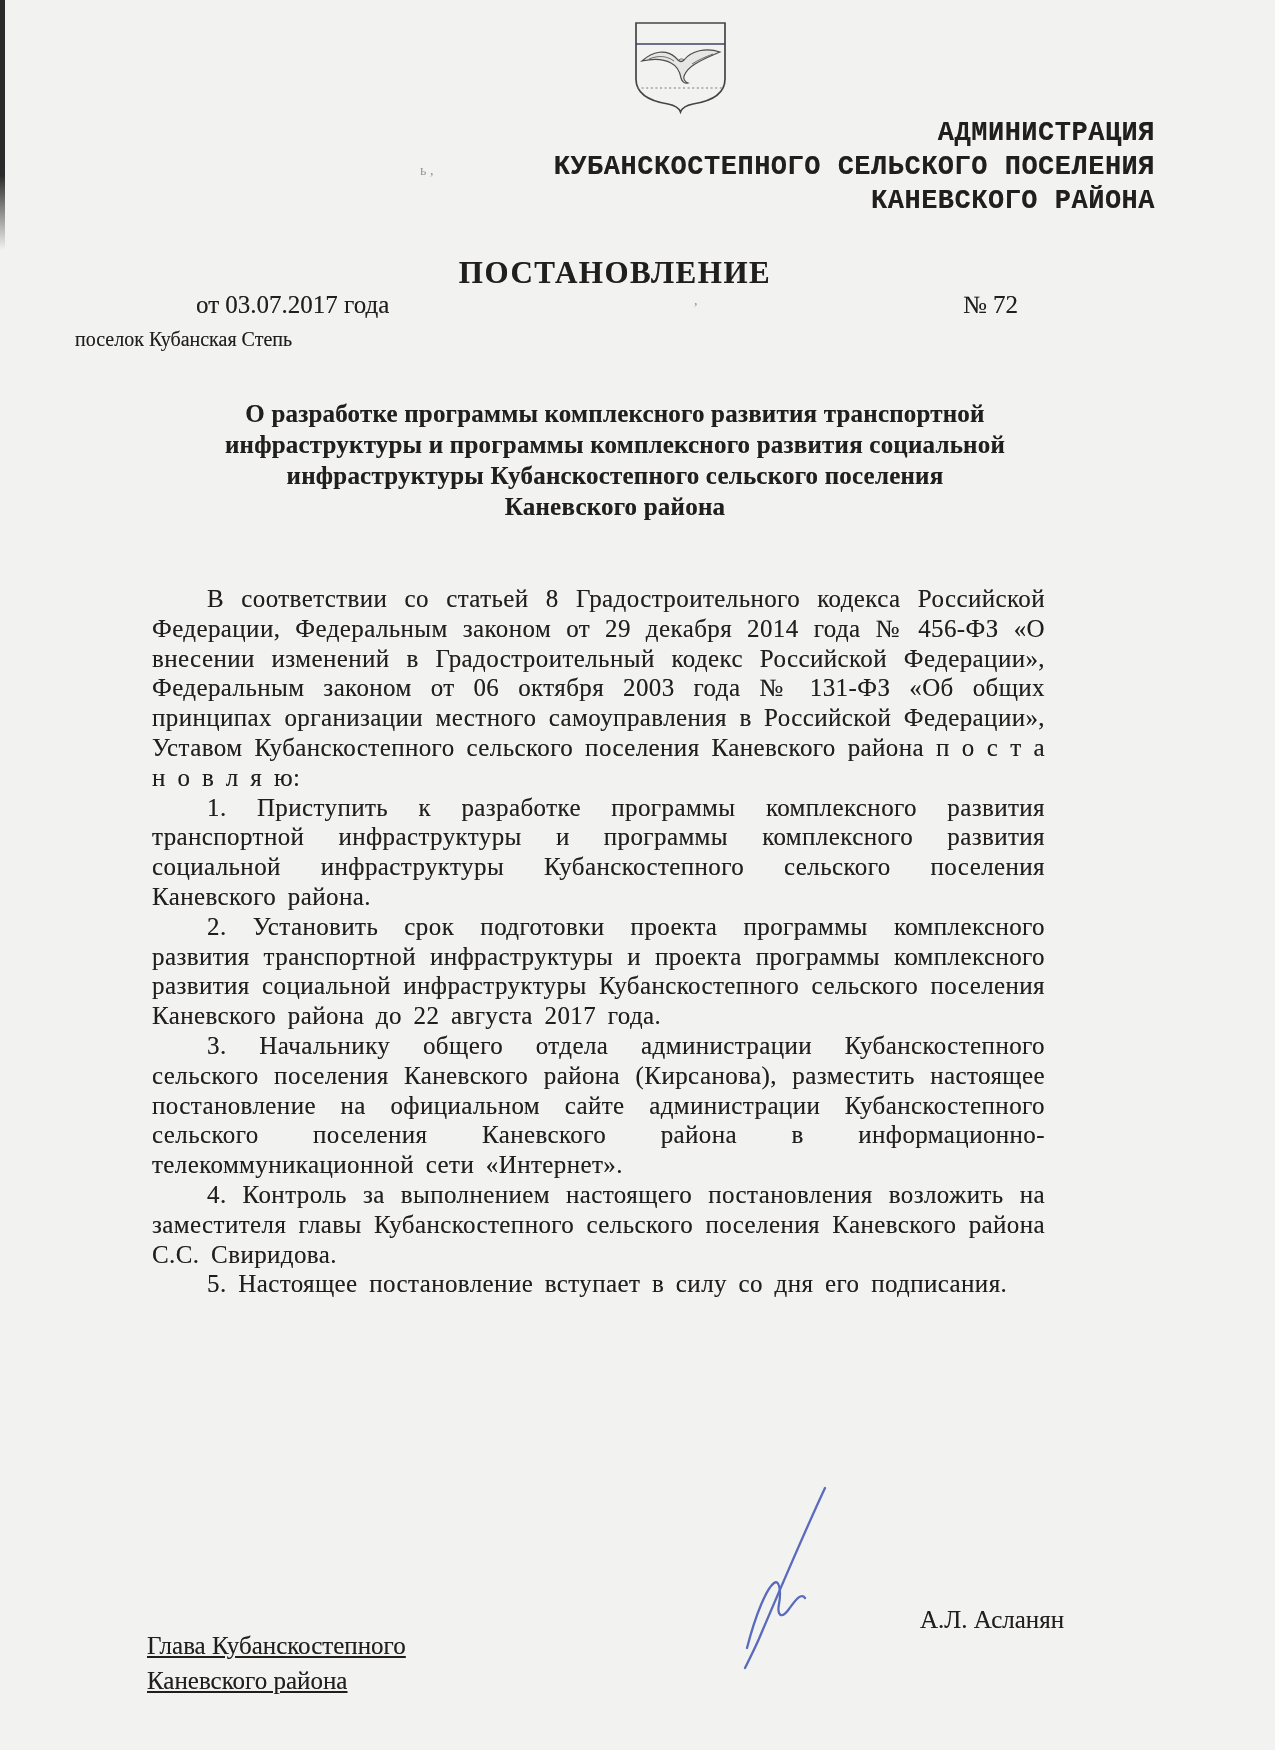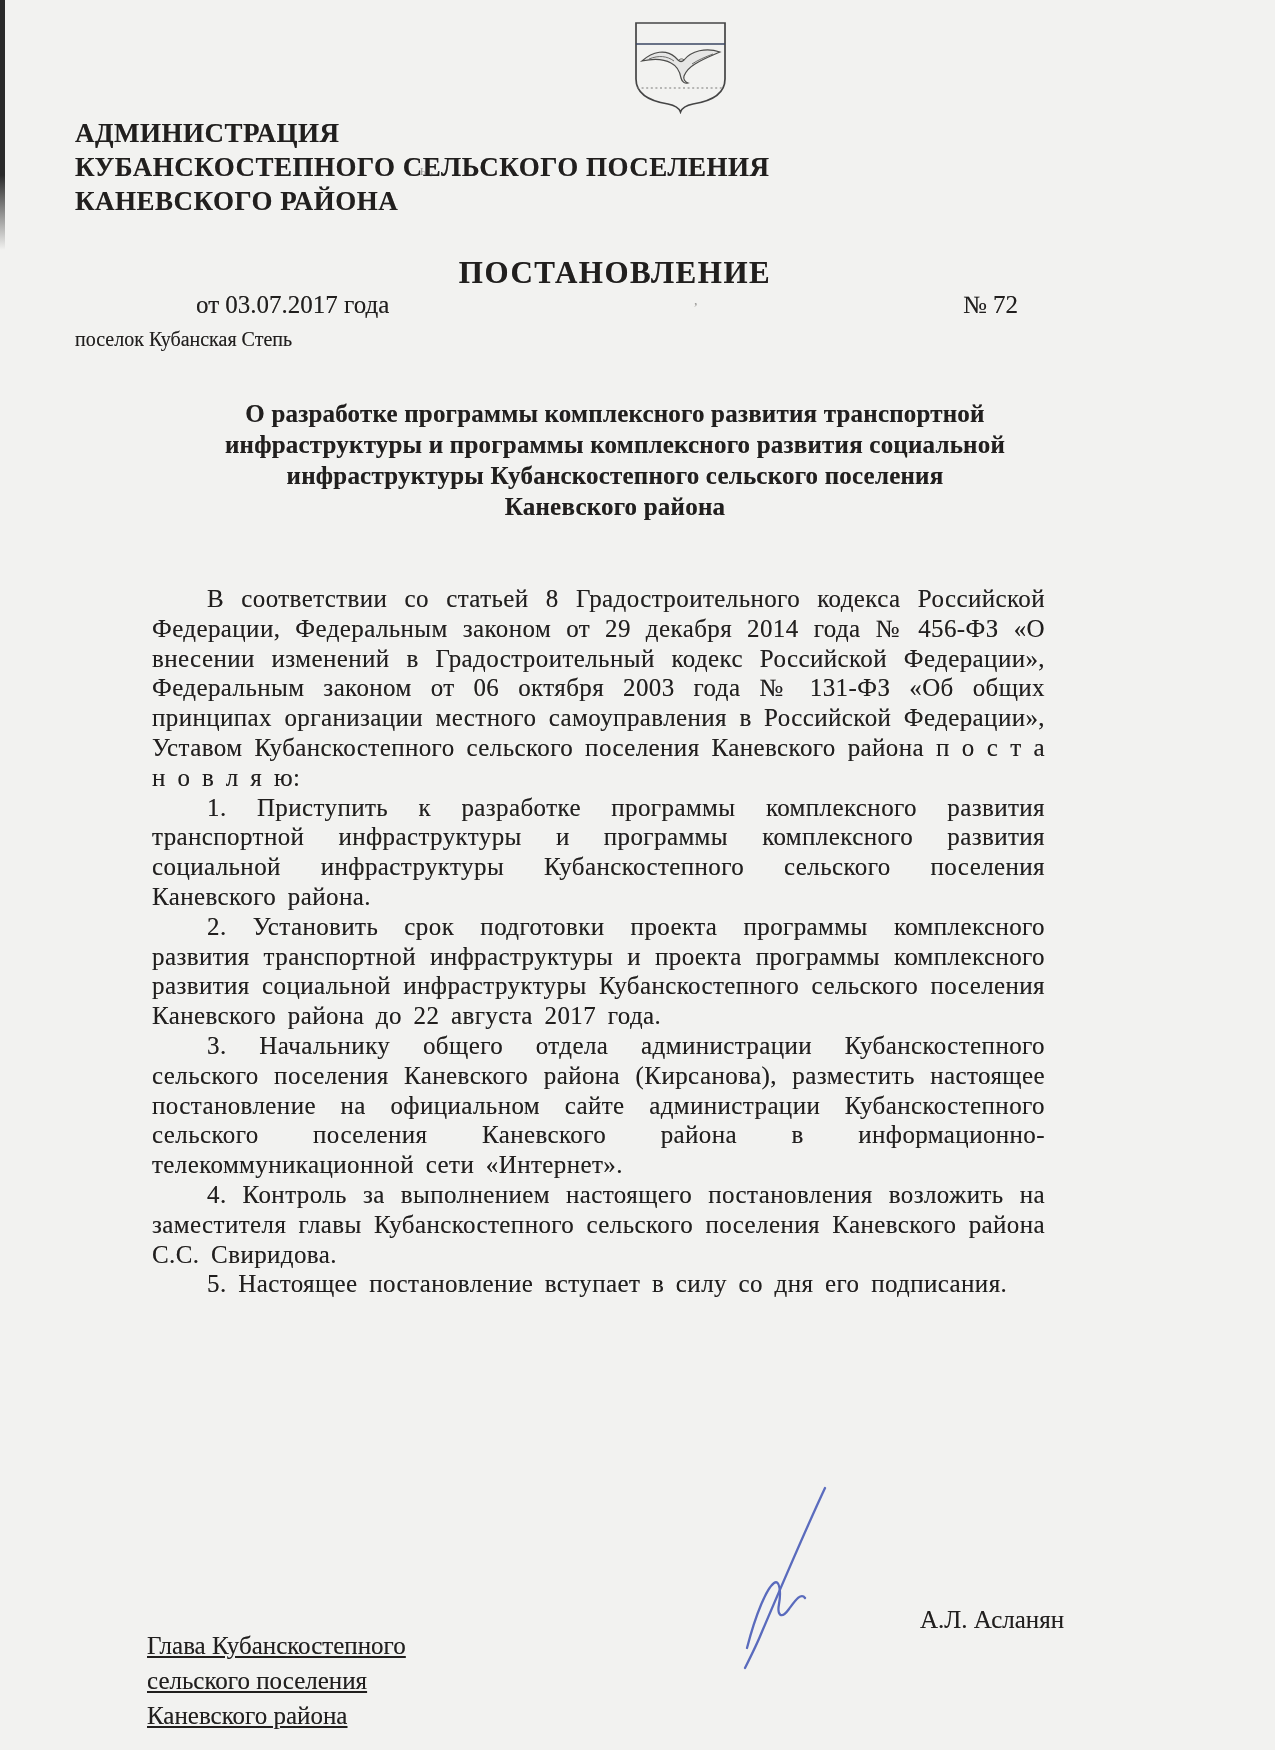--- a/index.html
+++ b/index.html
@@ -13,22 +13,23 @@
     overflow:hidden;
   }
   .scan-text{ text-shadow:0 0 .5px rgba(20,20,20,.45); }
   .edge-strip{
     position:absolute;left:0;top:0;width:5px;height:250px;
     background:linear-gradient(#2a2a2a 0 70%,rgba(42,42,42,0));
   }
   .emblem{ position:absolute;left:633px;top:20px;width:95px;height:94px; }
   .org-block{
     position:absolute;left:75px;top:116px;width:1080px;
-    text-align:left;font-weight:bold;font-size:27px;line-height:34px;
+    text-align:right;font-weight:bold;font-size:27px;line-height:34px;
     letter-spacing:.5px;
+    font-family:Liberation Mono, monospace;
   }
   .doc-type{
     position:absolute;left:75px;top:255px;width:1080px;
     text-align:center;font-weight:bold;font-size:31px;letter-spacing:1.5px;
   }
   .date-line{ position:absolute;left:196px;top:291px;font-size:25px; }
   .doc-number{ position:absolute;left:963px;top:291px;font-size:25px; }
   .place-line{
     position:absolute;left:75px;top:328px;width:1080px;
     text-align:left;font-size:20px;
@@ -96,21 +97,20 @@
     <p>В соответствии со статьей 8 Градостроительного кодекса Российской Федерации, Федеральным законом от 29 декабря 2014 года № 456-ФЗ «О внесении изменений в Градостроительный кодекс Российской Федерации», Федеральным законом от 06 октября 2003 года № 131-ФЗ «Об общих принципах организации местного самоуправления в Российской Федерации», Уставом Кубанскостепного сельского поселения Каневского района п о с т а н о в л я ю:</p>
     <p>1. Приступить к разработке программы комплексного развития транспортной инфраструктуры и программы комплексного развития социальной инфраструктуры Кубанскостепного сельского поселения Каневского района.</p>
     <p>2. Установить срок подготовки проекта программы комплексного развития транспортной инфраструктуры и проекта программы комплексного развития социальной инфраструктуры Кубанскостепного сельского поселения Каневского района до 22 августа 2017 года.</p>
     <p>3. Начальнику общего отдела администрации Кубанскостепного сельского поселения Каневского района (Кирсанова), разместить настоящее постановление на официальном сайте администрации Кубанскостепного сельского поселения Каневского района в информационно-телекоммуникационной сети «Интернет».</p>
     <p>4. Контроль за выполнением настоящего постановления возложить на заместителя главы Кубанскостепного сельского поселения Каневского района С.С. Свиридова.</p>
     <p>5. Настоящее постановление вступает в силу со дня его подписания.</p>
   </div>
 
   <div class="sig-left scan-text">
     <div>Глава Кубанскостепного</div>
-    <div>сельского поселения</div>
     <div>Каневского района</div>
   </div>
 
   <svg class="sig-scribble" viewBox="0 0 164 208">
     <g fill="none" stroke="#4a5db8" stroke-width="2.3" stroke-linecap="round" opacity="0.9">
       <path d="M137 12 C122 44 96 104 73 158 C69 168 62 182 57 192"></path>
       <path d="M59 172 C68 137 79 112 86 107 C92 103 93 117 91 128 C89 139 93 144 101 133 C107 125 113 116 117 122"></path>
     </g>
   </svg>
 

